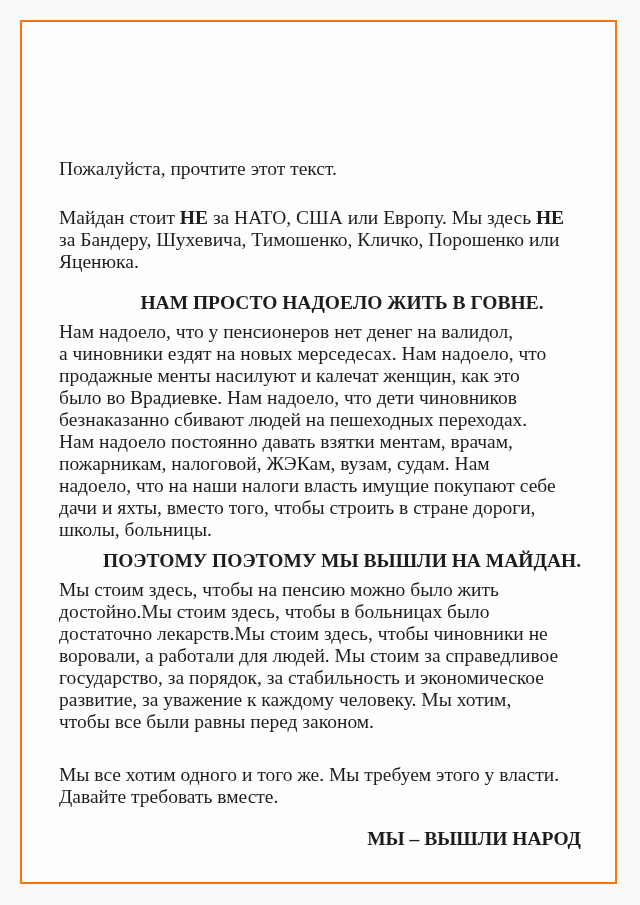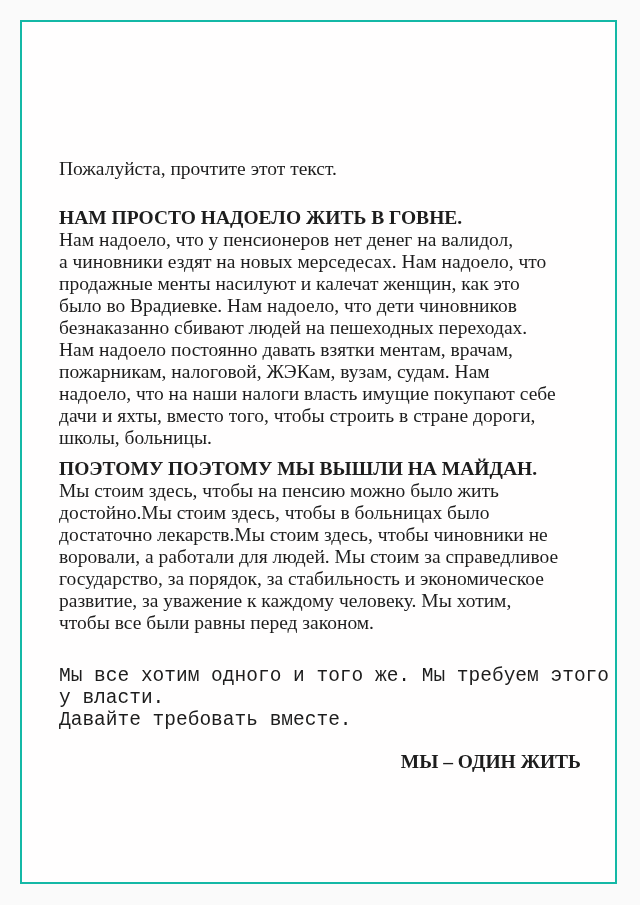--- a/index.html
+++ b/index.html
@@ -15,21 +15,21 @@
     color: #1d1d1d;
     overflow: hidden;
   }
   .page {
     position: absolute;
     left: 20px;
     top: 20px;
     width: 593px;
     height: 860px;
     background: #fffefe;
-    border: 2px solid #14b8a6;
+    border: 2px solid #f97316;
     box-sizing: content-box;
     padding: 0;
   }
   .page-inner {
     padding: 136px 0 0 37px;
   }
   .textblock {
     width: 552px;
     font-size: 19.5px;
     line-height: 22px;
@@ -40,51 +40,54 @@
     margin-bottom: 27px;
   }
   .statement {
     margin-bottom: 19px;
   }
   .statement b {
     font-weight: bold;
   }
   .section-heading {
     font-weight: bold;
-    margin: 0;
+    margin: 7px;
     font-size: 19.5px;
     line-height: 22px;
     width: 552px;
     white-space: pre-line;
+    text-align: center;
   }
   .section-body-1 {
     margin-bottom: 9px;
   }
   .section-body-2 {
     margin-bottom: 31px;
   }
   .closing {
     margin-bottom: 20px;
-    font-family: Liberation Mono, monospace;
   }
   .signature {
     font-weight: bold;
     text-align: right;
     padding-right: 30px;
     box-sizing: border-box;
   }
 </style>
 </head>
 <body>
 
 <div class="page">
   <div class="page-inner">
 
     <p class="textblock intro">Пожалуйста, прочтите этот текст.</p>
 
+    <p class="textblock statement"><span>Майдан стоит </span><b>НЕ</b><span> за НАТО, США или Европу. Мы здесь </span><b>НЕ</b><span>
+за Бандеру, Шухевича, Тимошенко, Кличко, Порошенко или
+Яценюка.</span></p>
 
     <div>
       <p class="section-heading">НАМ ПРОСТО НАДОЕЛО ЖИТЬ В ГОВНЕ.</p>
       <p class="textblock section-body-1">Нам надоело, что у пенсионеров нет денег на валидол,
 а чиновники ездят на новых мерседесах. Нам надоело, что
 продажные менты насилуют и калечат женщин, как это
 было во Врадиевке. Нам надоело, что дети чиновников
 безнаказанно сбивают людей на пешеходных переходах.
 Нам надоело постоянно давать взятки ментам, врачам,
 пожарникам, налоговой, ЖЭКам, вузам, судам. Нам
@@ -100,16 +103,16 @@
 достаточно лекарств.Мы стоим здесь, чтобы чиновники не
 воровали, а работали для людей. Мы стоим за справедливое
 государство, за порядок, за стабильность и экономическое
 развитие, за уважение к каждому человеку. Мы хотим,
 чтобы все были равны перед законом.</p>
     </div>
 
     <p class="textblock closing">Мы все хотим одного и того же. Мы требуем этого у власти.
 Давайте требовать вместе.</p>
 
-    <p class="textblock signature">МЫ – ОДИН ЖИТЬ</p>
+    <p class="textblock signature">МЫ – ВЫШЛИ НАРОД</p>
 
   </div>
 </div>
 
 </body></html>

